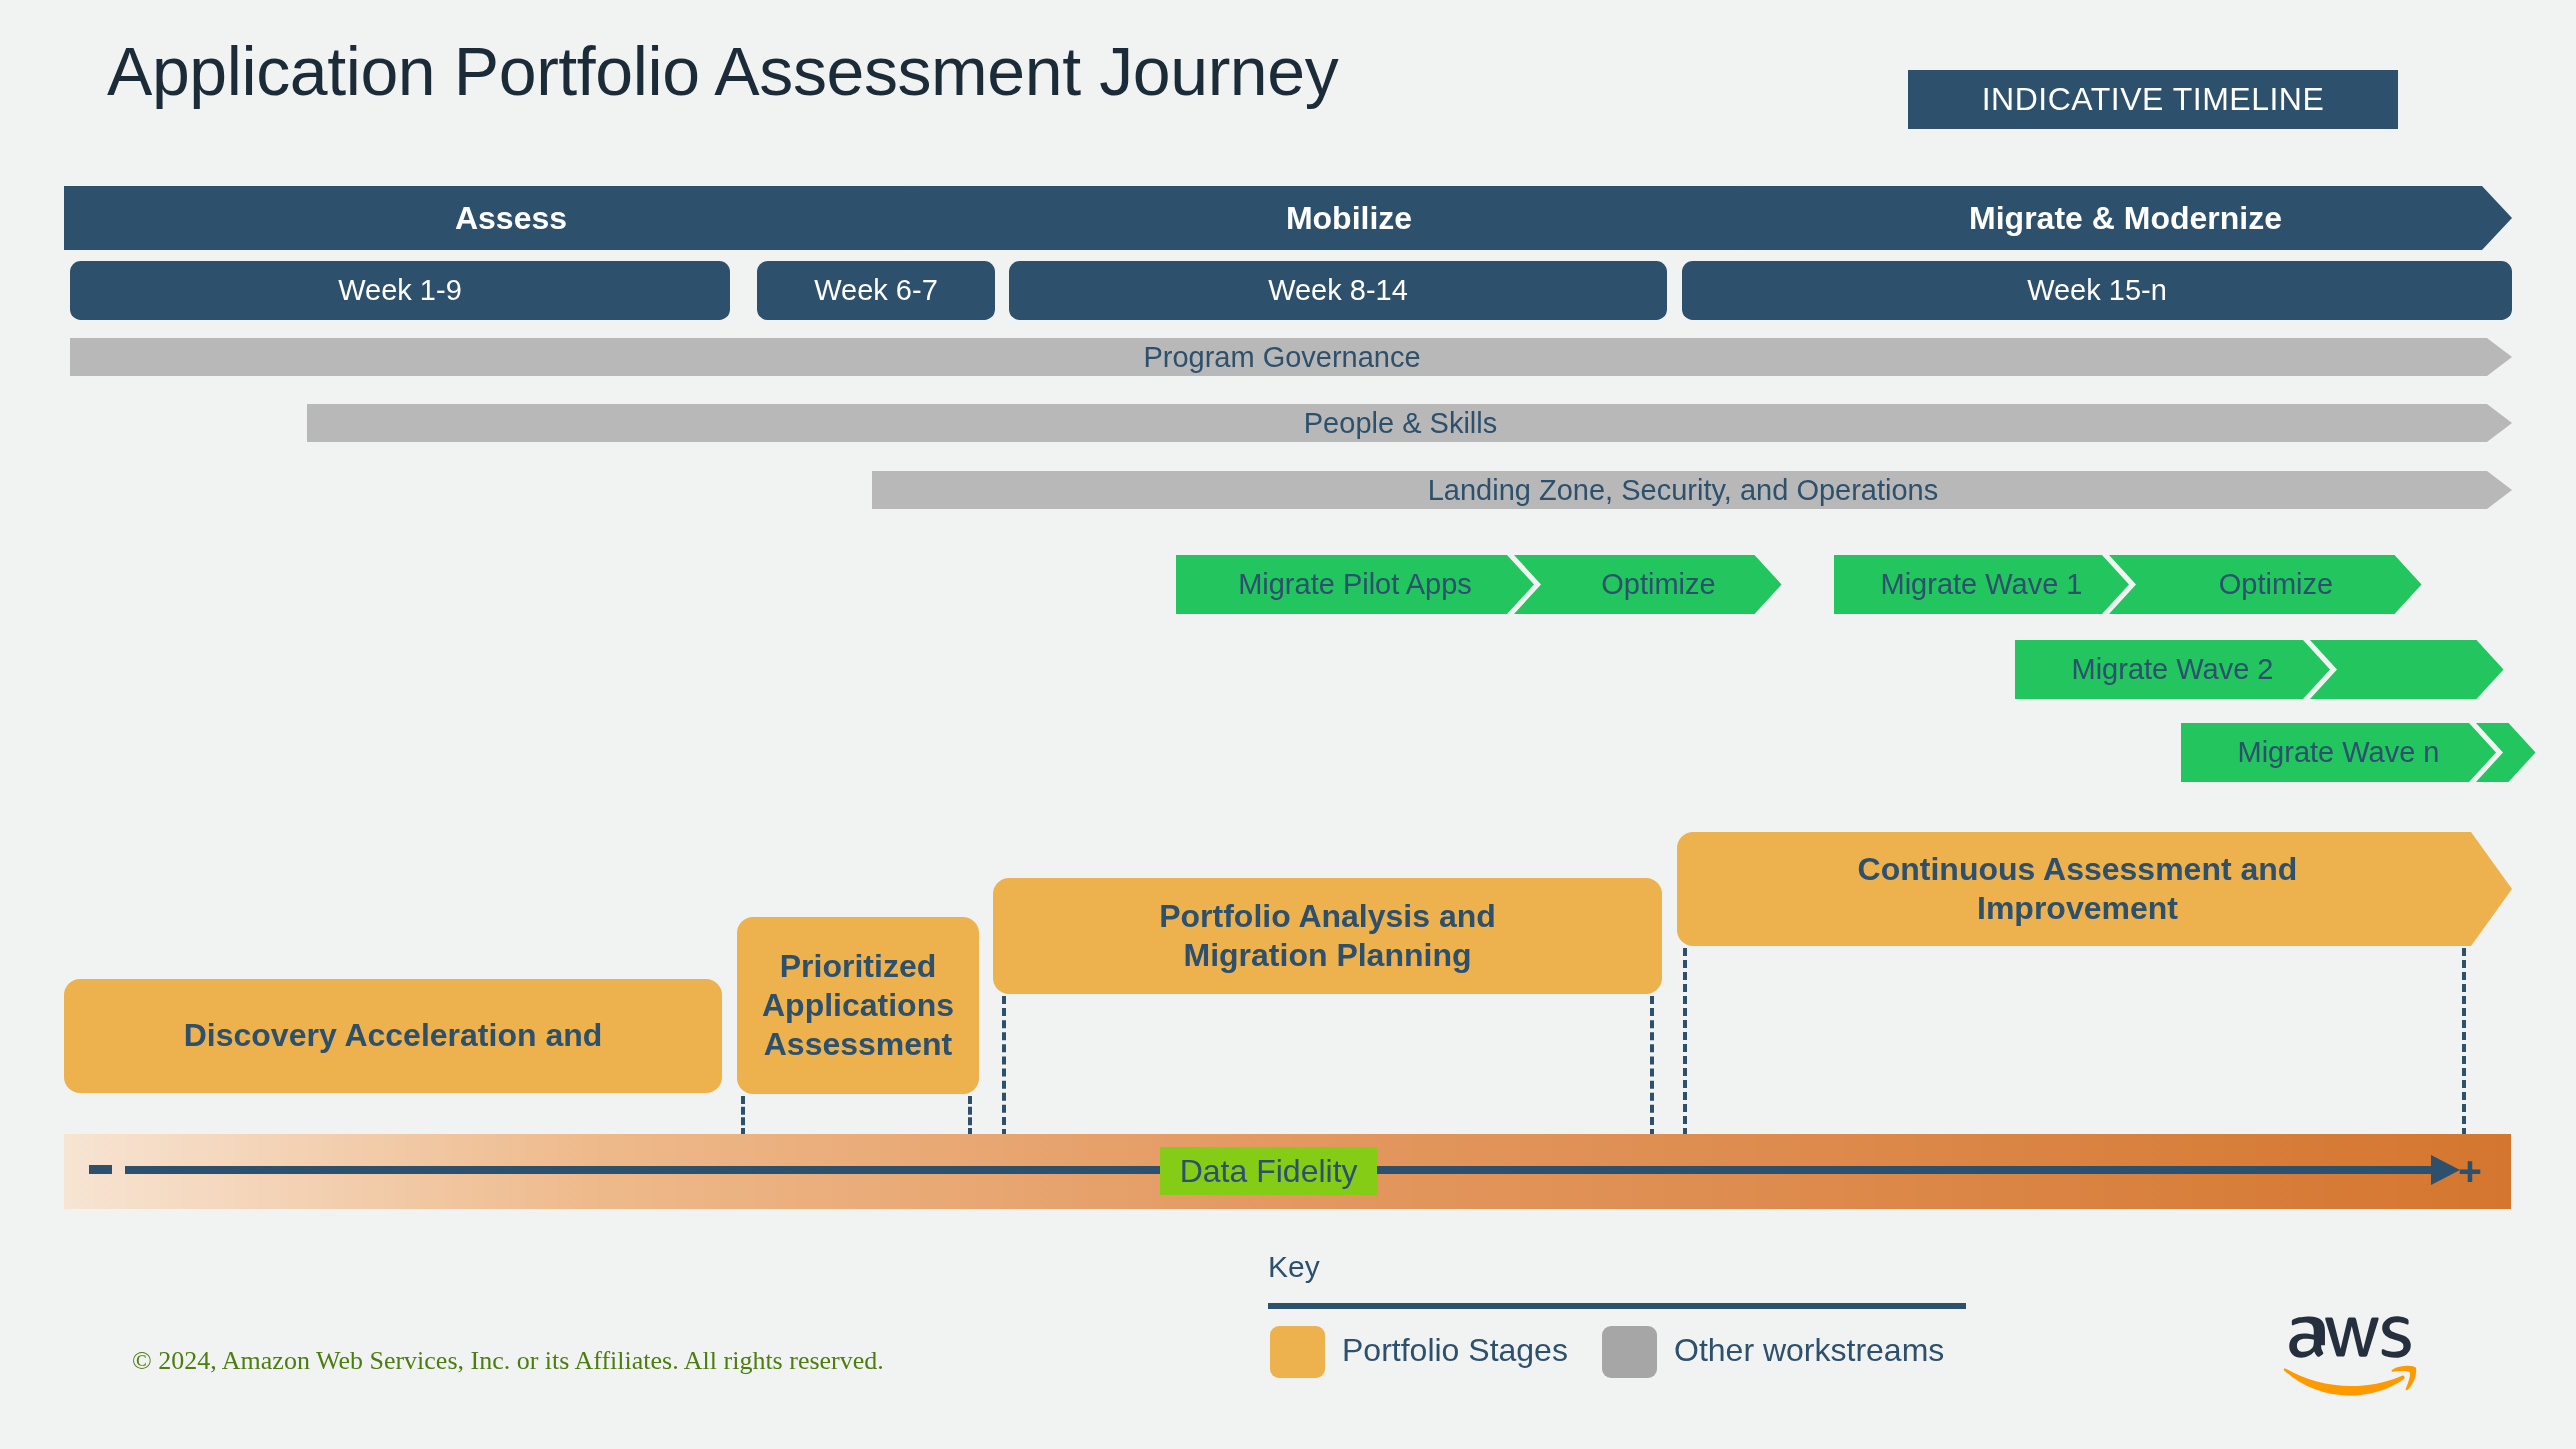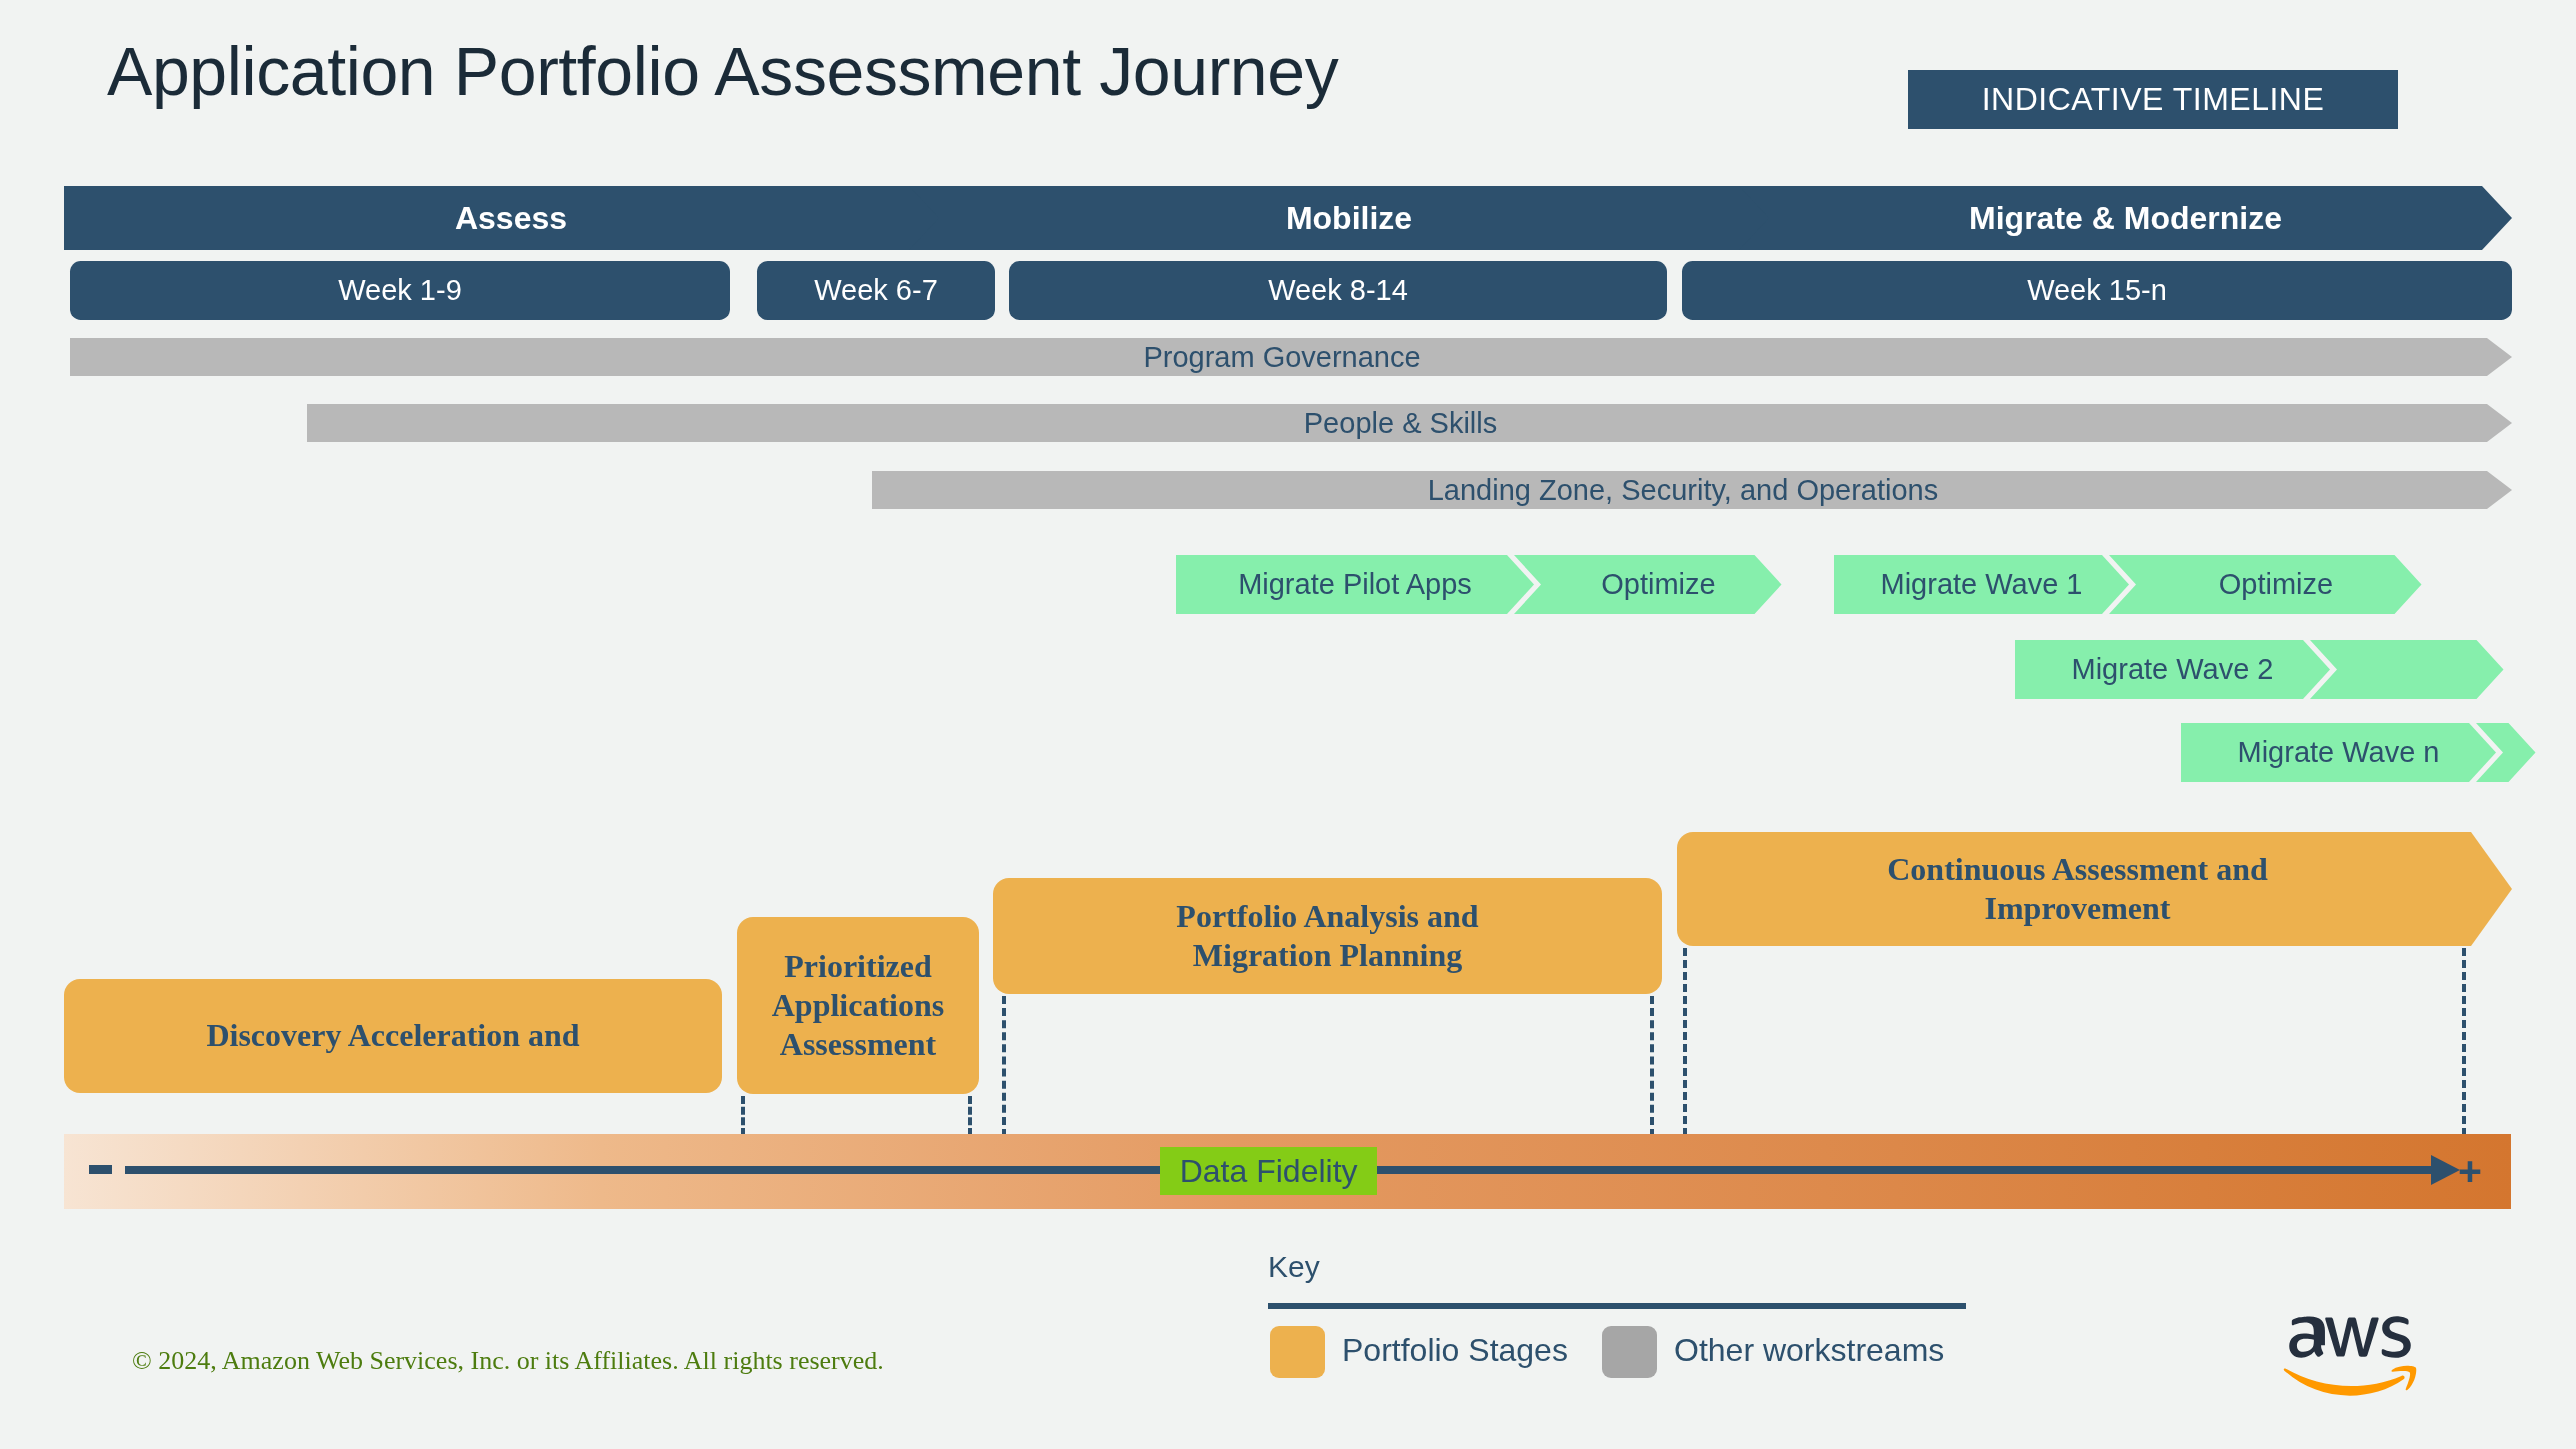--- a/index.html
+++ b/index.html
@@ -99,21 +99,21 @@
     align-items: center;
     justify-content: center;
     clip-path: polygon(0 0, calc(100% - 25px) 0, 100% 50%, calc(100% - 25px) 100%, 0 100%);
   }
   .ws-label { padding-right: 18px; }
 
   
   .wave-seg {
     position: absolute;
     height: 59px;
-    background: #86efac;
+    background: #22c55e;
     color: #2d506d;
     font-size: 29px;
     display: flex;
     align-items: center;
     justify-content: center;
   }
   .wave-seg.head {
     clip-path: polygon(0 0, calc(100% - 27px) 0, 100% 50%, calc(100% - 27px) 100%, 0 100%);
   }
   .wave-seg.tail {
@@ -128,21 +128,20 @@
     font-weight: bold;
     font-size: 32px;
     line-height: 1.22;
     text-align: center;
     border-radius: 16px;
     display: flex;
     align-items: center;
     justify-content: center;
     padding: 0 16px;
     box-sizing: border-box;
-    font-family: Liberation Serif, serif;
   }
   .stage.arrow-right {
     border-radius: 16px;
     clip-path: polygon(0 0, calc(100% - 41px) 0, 100% 50%, calc(100% - 41px) 100%, 0 100%);
     padding-right: 50px;
   }
 
   
   .dash {
     position: absolute;

